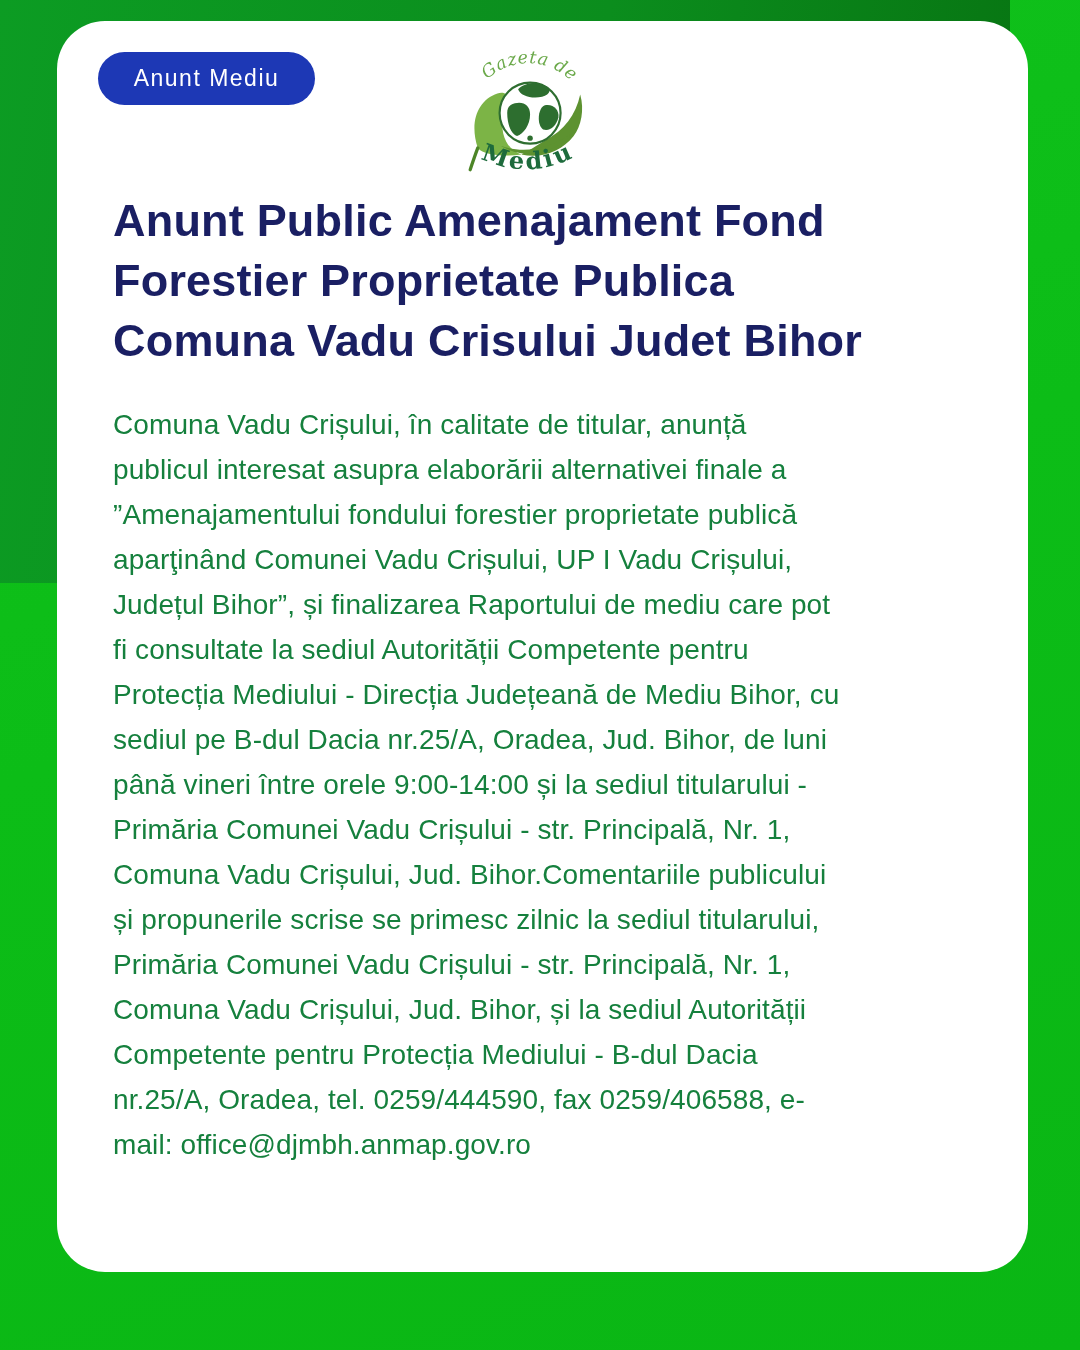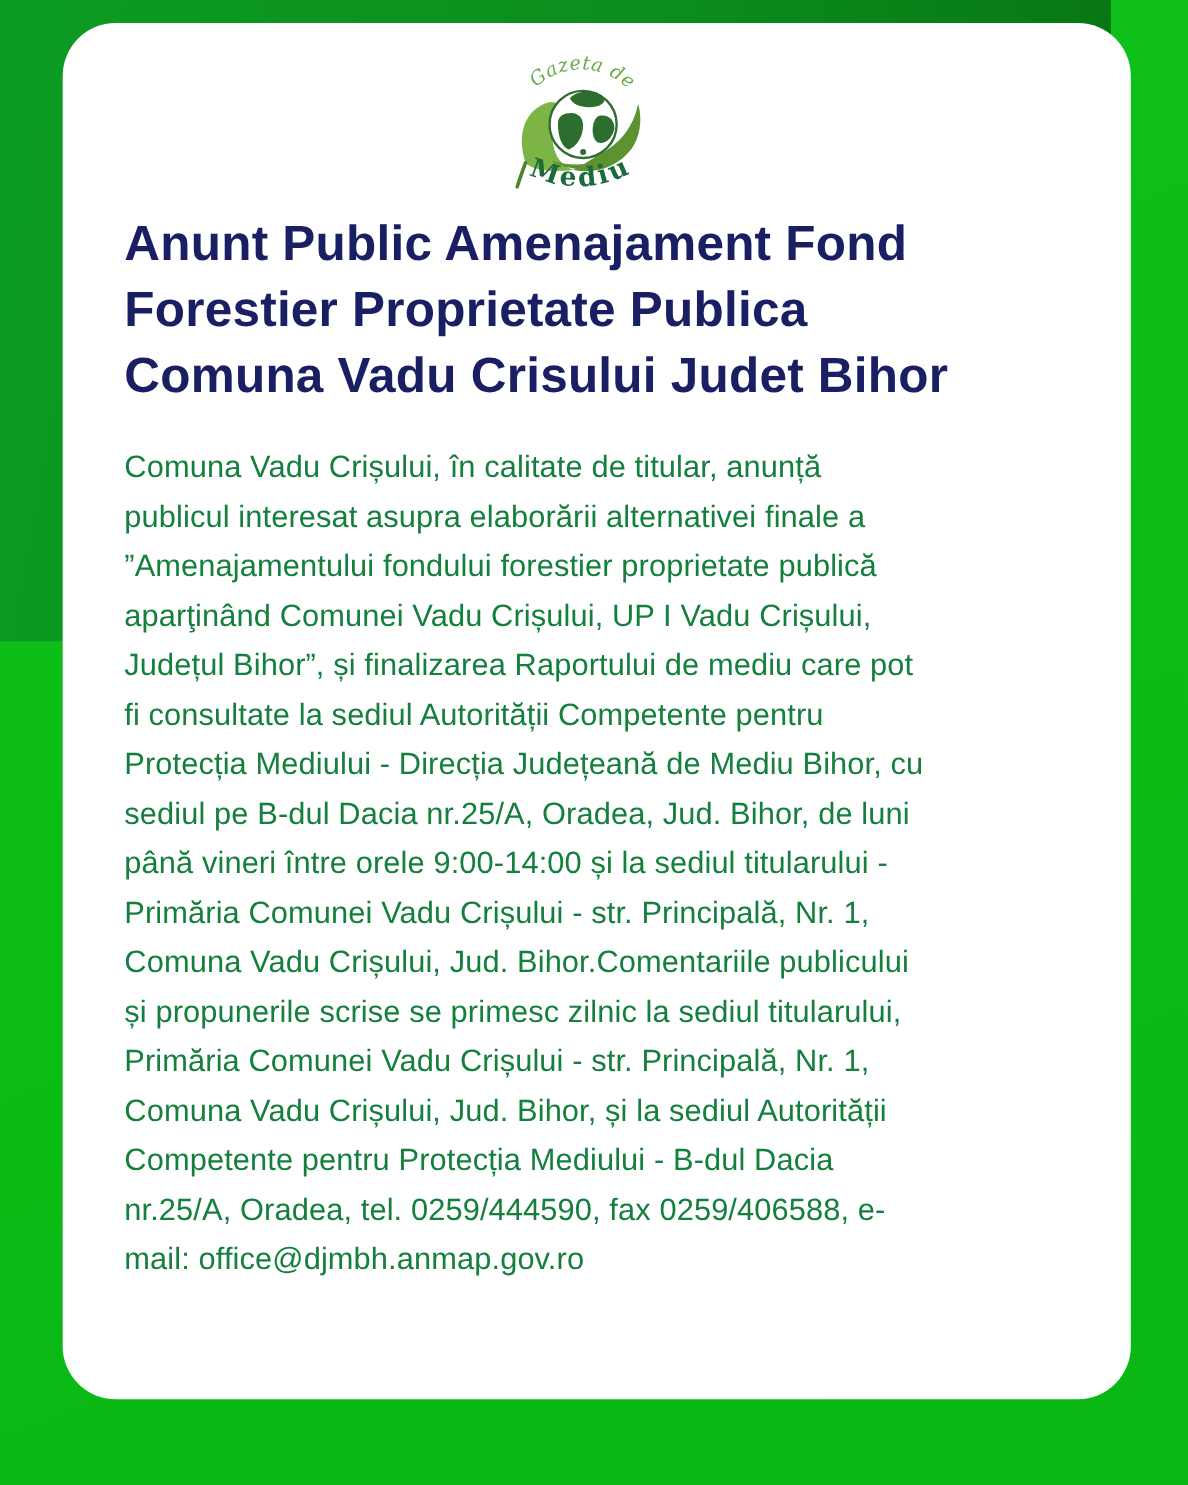--- a/index.html
+++ b/index.html
@@ -96,20 +96,23 @@
     letter-spacing: 0.1px;
   }
 </style>
 </head>
 <body>
 
 <div class="bg-accent-dark"></div>
 
 <div class="card">
 
+  <div class="badge">
+    <span>Anunt Mediu</span>
+  </div>
 
   <svg class="logo" viewBox="0 0 112 126" aria-hidden="true">
     <defs>
       <path id="logoArcTop" d="M 10,42 A 55,55 0 0 1 102,44" fill="none"></path>
       <path id="logoArcBottom" d="M 6,102 A 90,90 0 0 0 104,100" fill="none"></path>
     </defs>
 
     <g>
       <path d="M 9,96 C 1,72 9,52 27,46 C 33,44 38,47 39,53 C 31,64 29,78 35,90 C 38,96 43,100 49,102 C 33,104 15,103 9,96 Z" fill="#7CB446"></path>
       <path d="M 49,102 C 68,106 86,99 97,85 C 104,76 107,61 103,47 C 99,66 88,80 71,89 C 63,94 55,99 49,102 Z" fill="#5D9230"></path>

